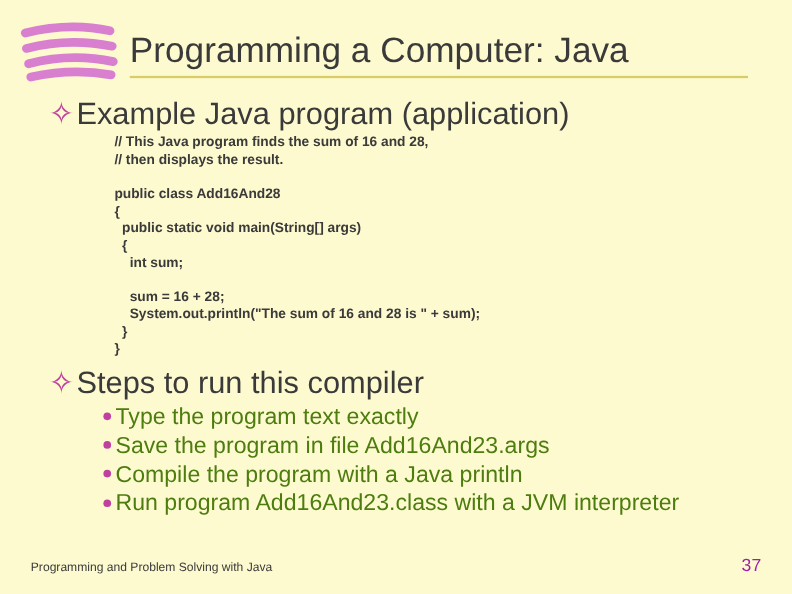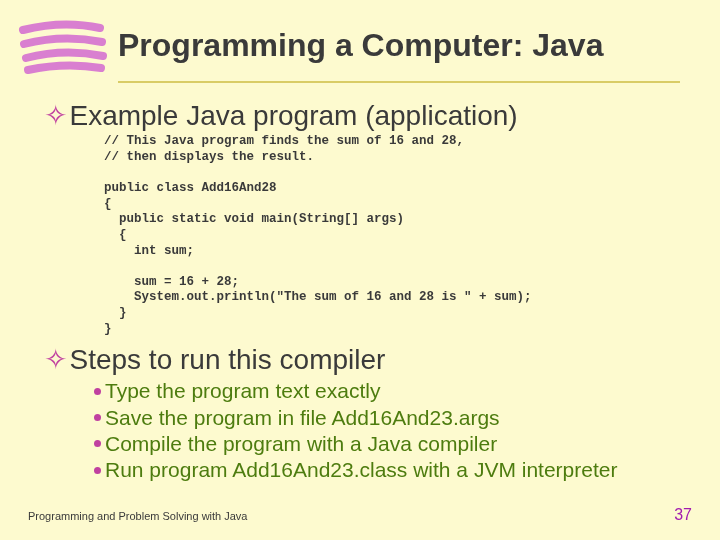--- a/index.html
+++ b/index.html
@@ -17,40 +17,40 @@
     left: 18px;
     width: 90px;
     height: 60px;
   }
   .title-wrap {
     padding: 28px 40px 0 118px;
   }
   .title {
     font-size: 32px;
     color: #3a3a3a;
-    font-weight: 700;
+    font-weight: 400;
     line-height: 1.1;
-    padding-bottom: 18px;
+    padding-bottom: 6px;
     border-bottom: 2px solid #d9cc66;
   }
   .content {
     padding: 10px 40px 0 44px;
   }
   .h2 {
     font-size: 28px;
     color: #3a3a3a;
     font-weight: 400;
     margin-top: 6px;
   }
   .bullet-diamond {
     color: #c040a0;
     margin-right: 2px;
   }
   .code {
-    font-family: Liberation Mono, monospace;
+    font-family: Liberation Sans, sans-serif;
     font-size: 12.5px;
     font-weight: bold;
     color: #3a3a3a;
     white-space: pre;
     margin: 2px 0 6px 60px;
     line-height: 1.25;
   }
   .steps {
     margin-left: 50px;
     margin-top: 2px;
@@ -121,19 +121,19 @@
   }
 }</pre>
 
   <div class="h2">
     <span class="bullet-diamond">✧</span><span>Steps to run this compiler</span>
   </div>
 
   <div class="steps">
     <div class="step"><span class="bullet-dot"></span><span>Type the program text exactly</span></div>
     <div class="step"><span class="bullet-dot"></span><span>Save the program in file Add16And23.args</span></div>
-    <div class="step"><span class="bullet-dot"></span><span>Compile the program with a Java compiler</span></div>
+    <div class="step"><span class="bullet-dot"></span><span>Compile the program with a Java println</span></div>
     <div class="step"><span class="bullet-dot"></span><span>Run program Add16And23.class with a JVM interpreter</span></div>
   </div>
 </div>
 
 <div class="footer-left">Programming and Problem Solving with Java</div>
 <div class="footer-right">37</div>
 
 </body></html>

